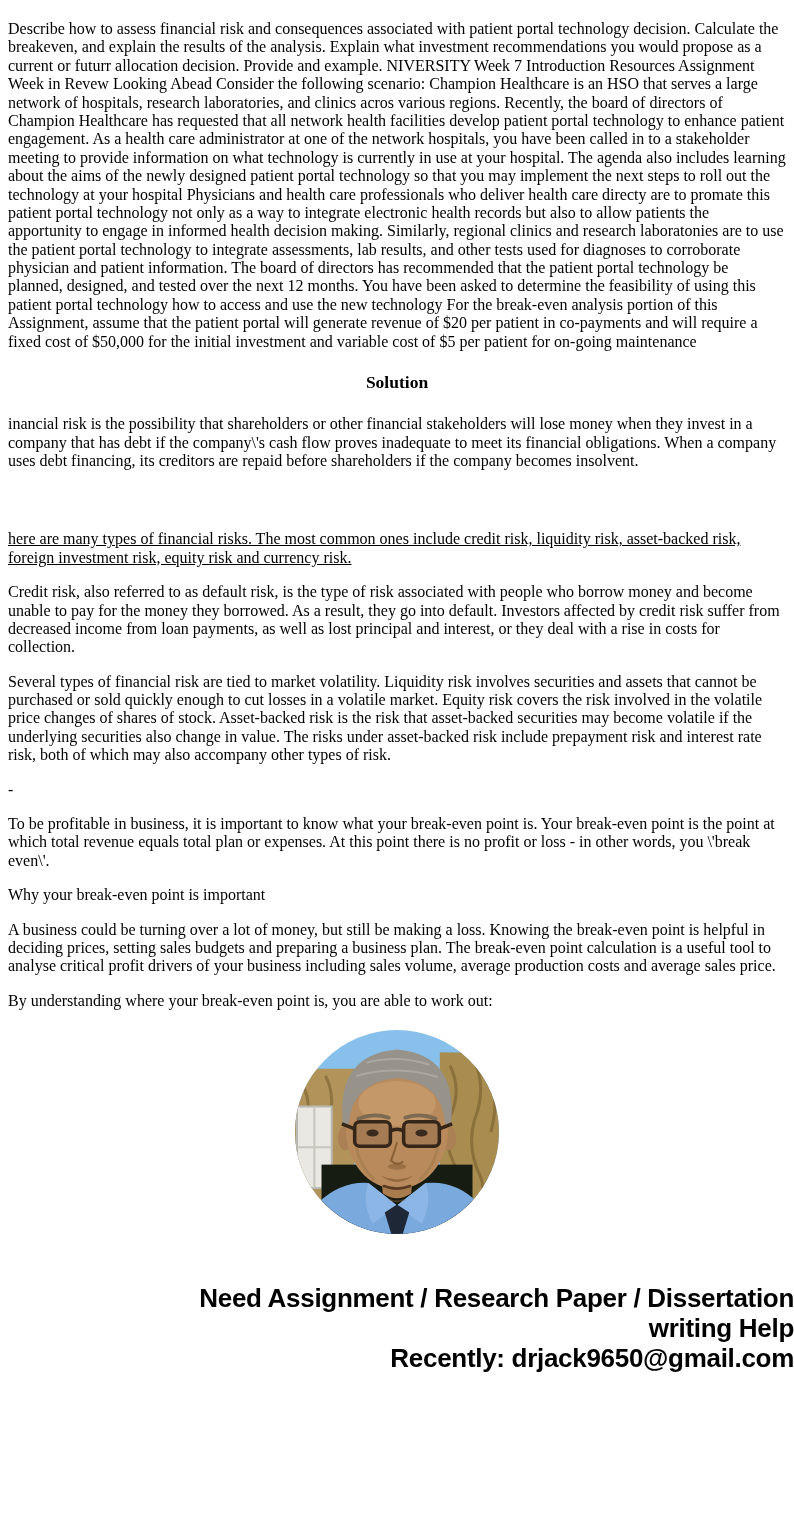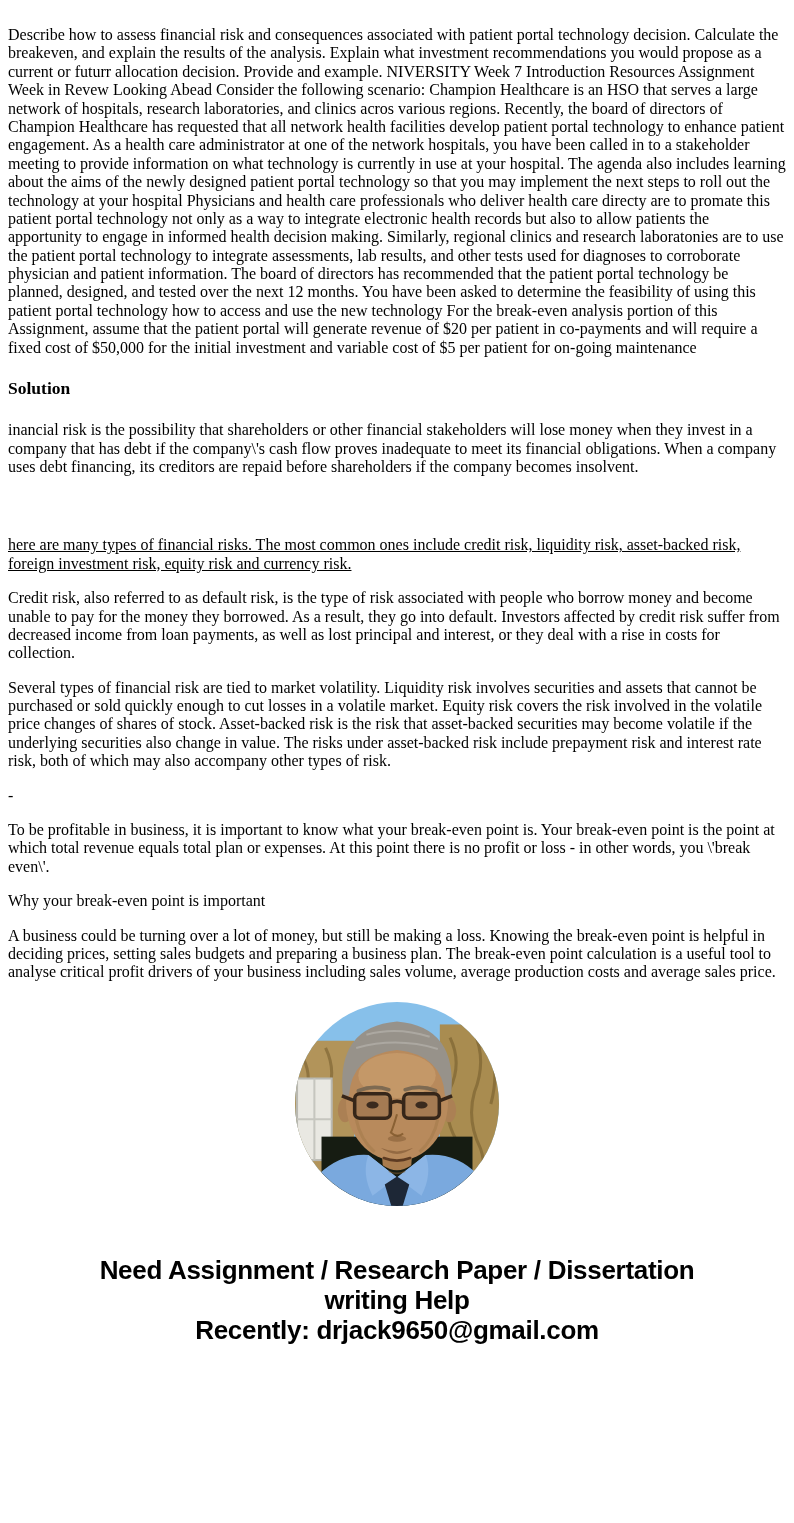--- a/index.html
+++ b/index.html
@@ -10,49 +10,50 @@
   body {
     width: 794px;
     min-height: 1523px;
     color: #000000;
     font-family: "Liberation Serif", serif;
     font-size: 16px;
     line-height: 1.15;
   }
   .doc {
     margin: 0 8px;
-    padding-top: 18px;
+    padding-top: 12px;
   }
   p.body-text {
     margin: 16px 0;
     text-align: left;
     white-space: normal;
   }
   p.first-para {
     margin-top: 8px;
   }
   h2.solution-heading {
     font-family: "Liberation Serif", serif;
     font-size: 17.5px;
     font-weight: bold;
     margin: 21px 0 23px 0;
+    text-align: center;
   }
   p.gap-above {
     margin-top: 60px;
     text-decoration: underline;
   }
   figure.avatar-figure {
     margin: 20px auto 0 auto;
     width: 204px;
     height: 204px;
     padding: 0;
   }
   .footer-banner {
     margin-top: 49px;
-    text-align: center;
+    text-align: right;
     font-family: "Liberation Sans", sans-serif;
     font-weight: bold;
     font-size: 26px;
     line-height: 30px;
     color: #000000;
     letter-spacing: -0.3px;
   }
 </style>
 </head>
 <body>
@@ -64,20 +65,21 @@
   <h2 class="solution-heading">Solution</h2>
 
   <p class="body-text">inancial risk is the possibility that shareholders or other financial stakeholders will lose money when they invest in a company that has debt if the company\'s cash flow proves inadequate to meet its financial obligations. When a company uses debt financing, its creditors are repaid before shareholders if the company becomes insolvent.</p>
   <p class="body-text gap-above">here are many types of financial risks. The most common ones include credit risk, liquidity risk, asset-backed risk, foreign investment risk, equity risk and currency risk.</p>
   <p class="body-text">Credit risk, also referred to as default risk, is the type of risk associated with people who borrow money and become unable to pay for the money they borrowed. As a result, they go into default. Investors affected by credit risk suffer from decreased income from loan payments, as well as lost principal and interest, or they deal with a rise in costs for collection.</p>
   <p class="body-text">Several types of financial risk are tied to market volatility. Liquidity risk involves securities and assets that cannot be purchased or sold quickly enough to cut losses in a volatile market. Equity risk covers the risk involved in the volatile price changes of shares of stock. Asset-backed risk is the risk that asset-backed securities may become volatile if the underlying securities also change in value. The risks under asset-backed risk include prepayment risk and interest rate risk, both of which may also accompany other types of risk.</p>
   <p class="body-text">-</p>
   <p class="body-text">To be profitable in business, it is important to know what your break-even point is. Your break-even point is the point at which total revenue equals total plan or expenses. At this point there is no profit or loss - in other words, you \'break even\'.</p>
   <p class="body-text">Why your break-even point is important</p>
   <p class="body-text">A business could be turning over a lot of money, but still be making a loss. Knowing the break-even point is helpful in deciding prices, setting sales budgets and preparing a business plan. The break-even point calculation is a useful tool to analyse critical profit drivers of your business including sales volume, average production costs and average sales price.</p>
+  <p class="body-text">By understanding where your break-even point is, you are able to work out:</p>
 
 </div>
 
 <figure class="avatar-figure">
   <svg viewBox="0 0 200 200" width="204" height="204" role="img">
     <defs>
       <clipPath id="avclip">
           <circle cx="100" cy="100" r="100"></circle>
         </clipPath>
     </defs>

